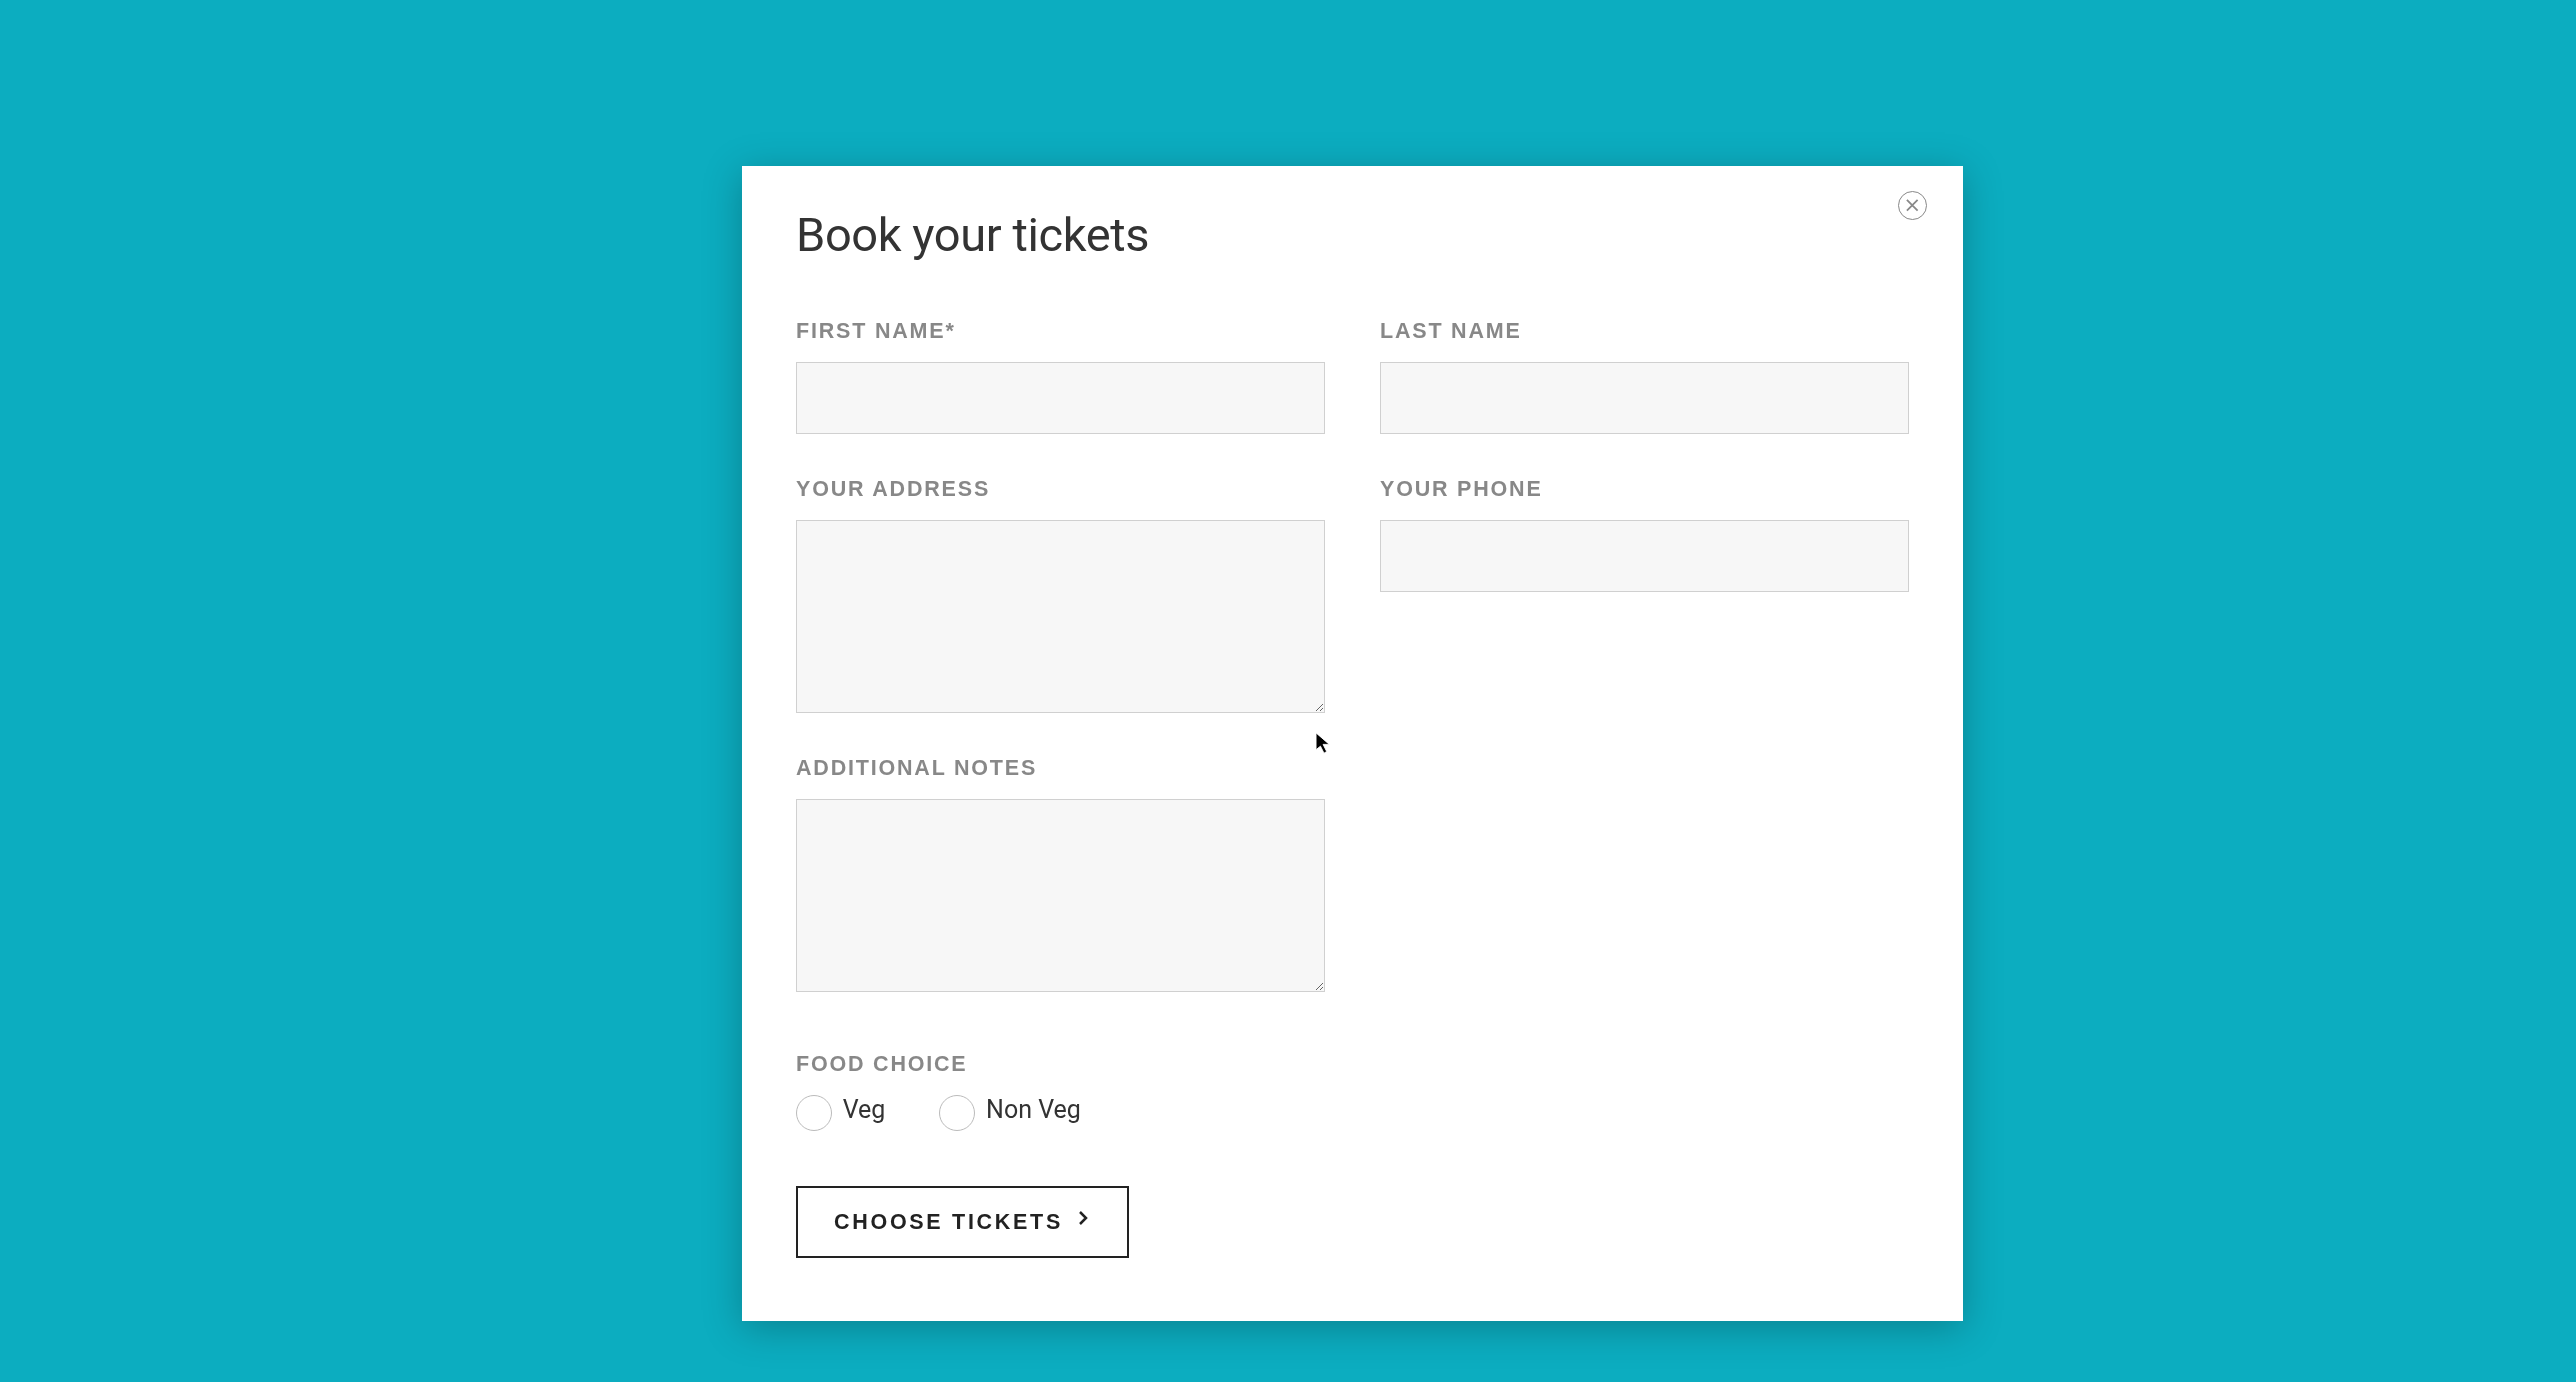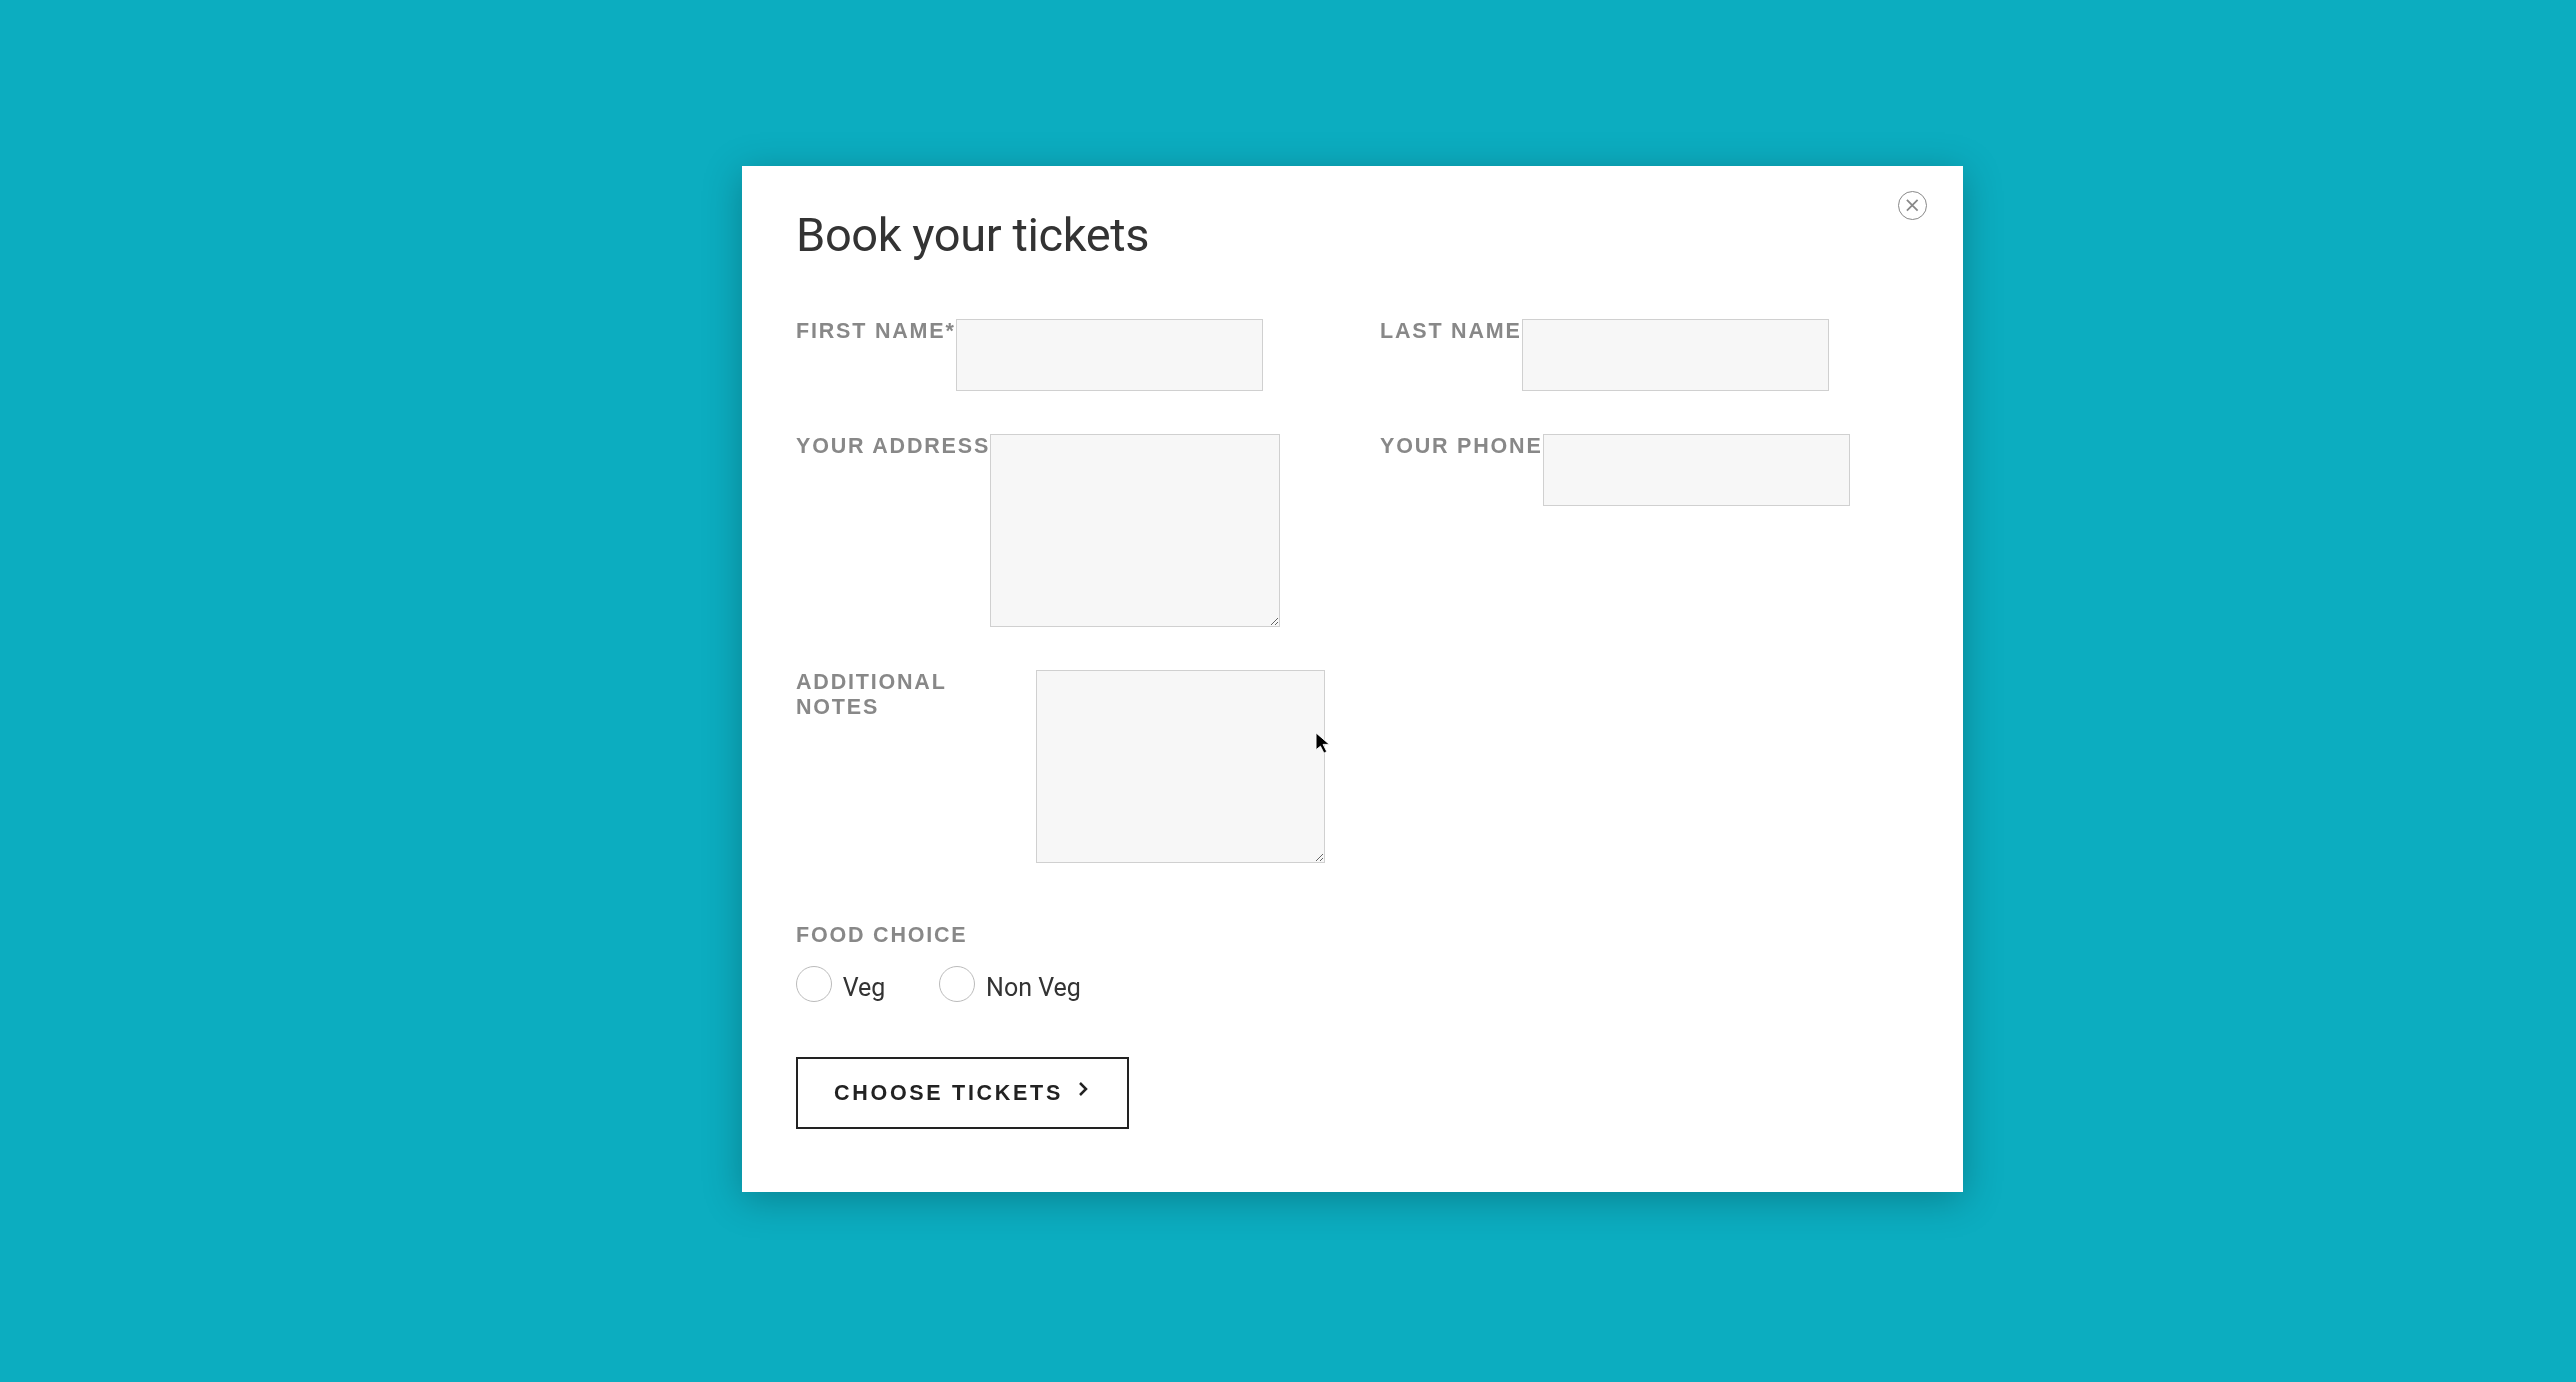--- a/index.html
+++ b/index.html
@@ -49,20 +49,21 @@
   letter-spacing: -0.4px;
 }
 .form-grid {
   display: grid;
   grid-template-columns: 1fr 1fr;
   column-gap: 55px;
   row-gap: 43px;
 }
 .form-field {
   display: flex;
+  flex-direction: column;
 }
 .field-label {
   font-size: 21.5px;
   font-weight: 700;
   color: #888;
   letter-spacing: 1.8px;
   text-transform: uppercase;
   margin-bottom: 18px;
   font-family: "Helvetica Neue", Arial, sans-serif;
 }
@@ -95,21 +96,21 @@
 .food-section {
   margin-top: 60px;
 }
 .radio-row {
   display: flex;
   gap: 54px;
   align-items: center;
 }
 .radio-option {
   display: flex;
-  align-items: flex-end;
+  align-items: flex-start;
   gap: 10.7px;
   cursor: pointer;
 }
 .radio-circle {
   width: 36px;
   height: 36px;
   border: 1.8px solid #bbb;
   border-radius: 50%;
   background: #fff;
 }

